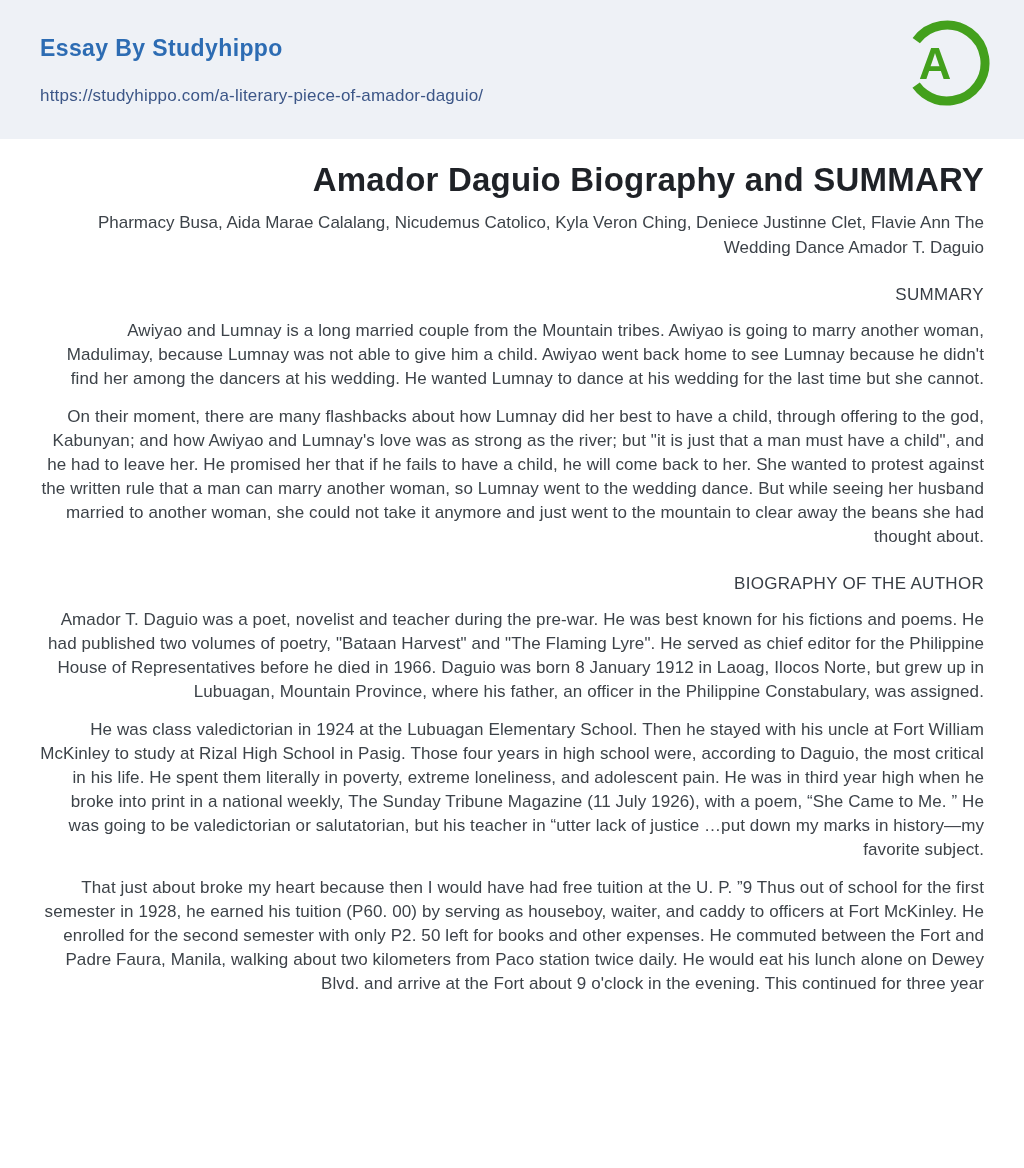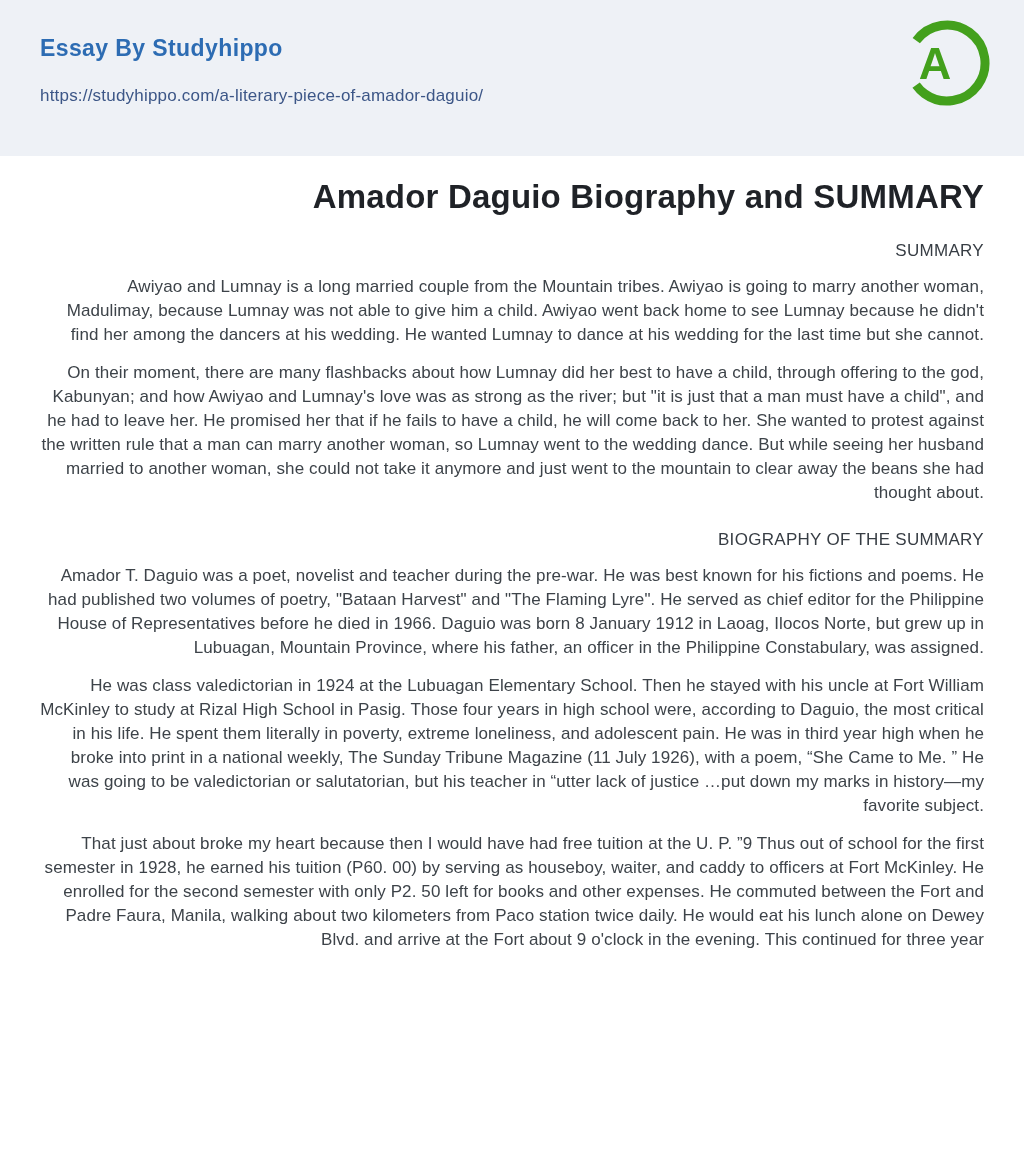--- a/index.html
+++ b/index.html
@@ -10,21 +10,21 @@
   }
   body {
     height: 1168px;
     overflow: hidden;
     position: relative;
   }
 
   
   .site-header {
     background: #eef1f6;
-    height: 156px;
+    height: 139px;
     padding: 34px 34px 0 40px;
     display: flex;
     justify-content: space-between;
     align-items: flex-start;
   }
   .site-title {
     color: #2d6cb3;
     font-size: 23px;
     font-weight: 700;
     letter-spacing: 0.4px;
@@ -90,24 +90,25 @@
     <svg width="86" height="86" viewBox="0 0 86 86">
       <circle cx="43" cy="43" r="38" fill="none" stroke="#43a01c" stroke-width="9" stroke-dasharray="191 48" transform="rotate(216 43 43)"></circle>
       <text x="31" y="59" text-anchor="middle" font-family="Liberation Sans, sans-serif" font-size="45" font-weight="600" fill="#43a01c">A</text>
     </svg>
   </div>
 </header>
 
 <main class="article">
   <h1 class="article-title">Amador Daguio Biography and SUMMARY</h1>
 
+  <p class="byline">Pharmacy Busa, Aida Marae Calalang, Nicudemus Catolico, Kyla Veron Ching, Deniece Justinne Clet, Flavie Ann The Wedding Dance Amador T. Daguio</p>
 
   <p class="section-label">SUMMARY</p>
 
   <p class="body-text">Awiyao and Lumnay is a long married couple from the Mountain tribes. Awiyao is going to marry another woman, Madulimay, because Lumnay was not able to give him a child. Awiyao went back home to see Lumnay because he didn't find her among the dancers at his wedding. He wanted Lumnay to dance at his wedding for the last time but she cannot.</p>
   <p class="body-text">On their moment, there are many flashbacks about how Lumnay did her best to have a child, through offering to the god, Kabunyan; and how Awiyao and Lumnay's love was as strong as the river; but "it is just that a man must have a child", and he had to leave her. He promised her that if he fails to have a child, he will come back to her. She wanted to protest against the written rule that a man can marry another woman, so Lumnay went to the wedding dance. But while seeing her husband married to another woman, she could not take it anymore and just went to the mountain to clear away the beans she had thought about.</p>
 
-  <p class="section-label">BIOGRAPHY OF THE SUMMARY</p>
+  <p class="section-label">BIOGRAPHY OF THE AUTHOR</p>
 
   <p class="body-text">Amador T. Daguio was a poet, novelist and teacher during the pre-war. He was best known for his fictions and poems. He had published two volumes of poetry, "Bataan Harvest" and "The Flaming Lyre". He served as chief editor for the Philippine House of Representatives before he died in 1966. Daguio was born 8 January 1912 in Laoag, Ilocos Norte, but grew up in Lubuagan, Mountain Province, where his father, an officer in the Philippine Constabulary, was assigned.</p>
   <p class="body-text">He was class valedictorian in 1924 at the Lubuagan Elementary School. Then he stayed with his uncle at Fort William McKinley to study at Rizal High School in Pasig. Those four years in high school were, according to Daguio, the most critical in his life. He spent them literally in poverty, extreme loneliness, and adolescent pain. He was in third year high when he broke into print in a national weekly, The Sunday Tribune Magazine (11 July 1926), with a poem, “She Came to Me. ” He was going to be valedictorian or salutatorian, but his teacher in “utter lack of justice …put down my marks in history—my favorite subject.</p>
   <p class="body-text">That just about broke my heart because then I would have had free tuition at the U. P. ”9 Thus out of school for the first semester in 1928, he earned his tuition (P60. 00) by serving as houseboy, waiter, and caddy to officers at Fort McKinley. He enrolled for the second semester with only P2. 50 left for books and other expenses. He commuted between the Fort and Padre Faura, Manila, walking about two kilometers from Paco station twice daily. He would eat his lunch alone on Dewey Blvd. and arrive at the Fort about 9 o'clock in the evening. This continued for three year</p>
 </main>
 
 </body></html>

